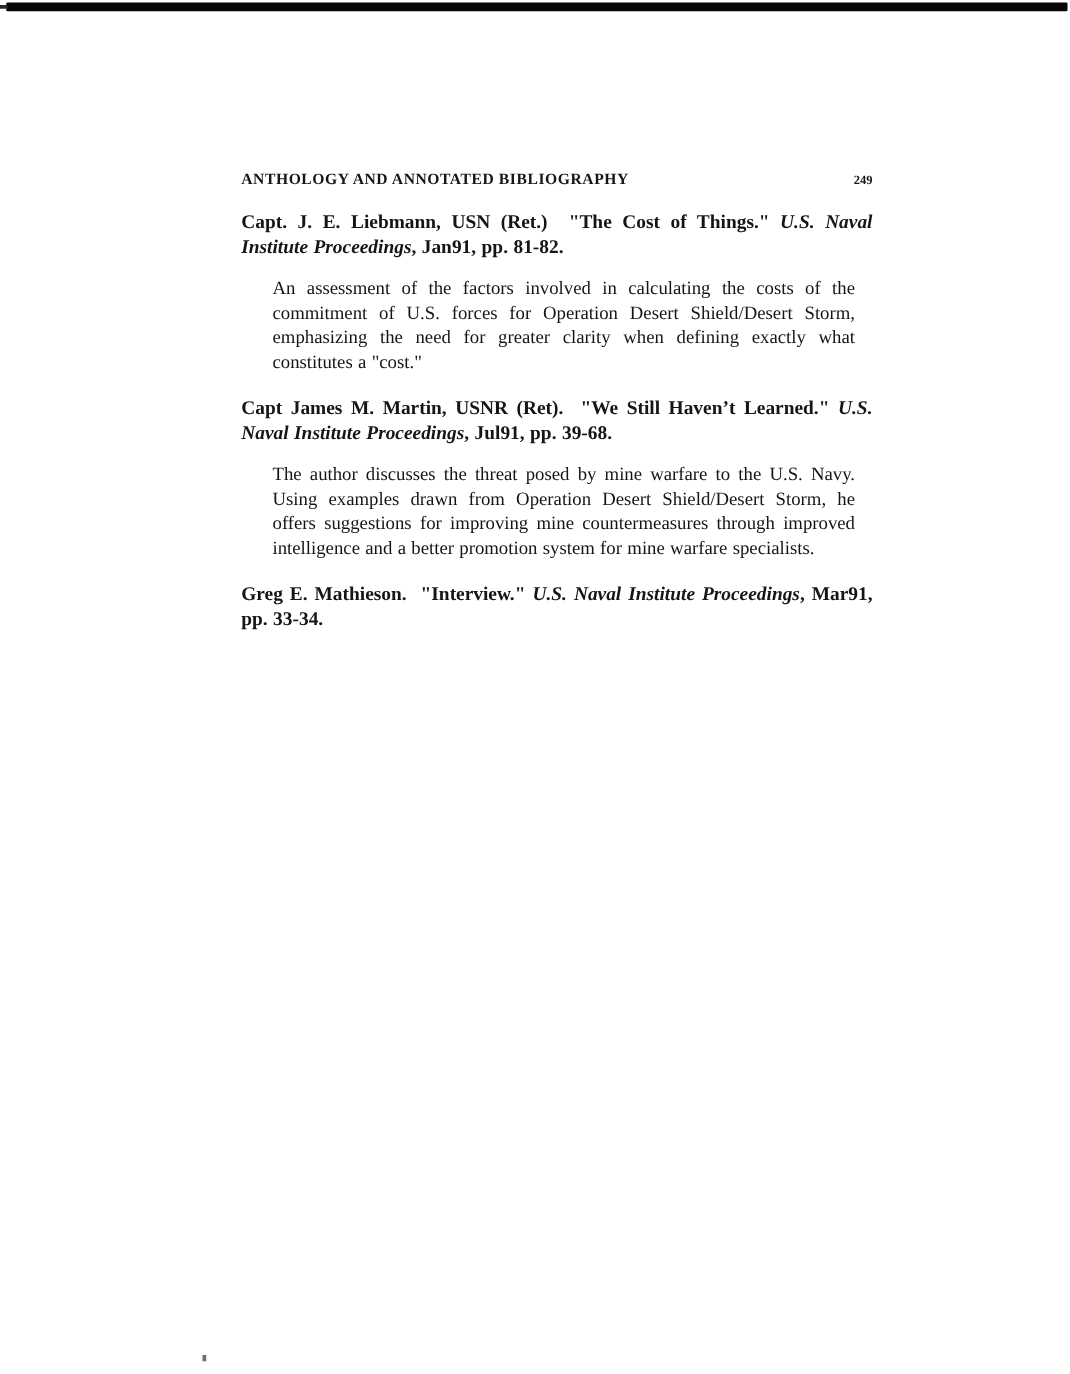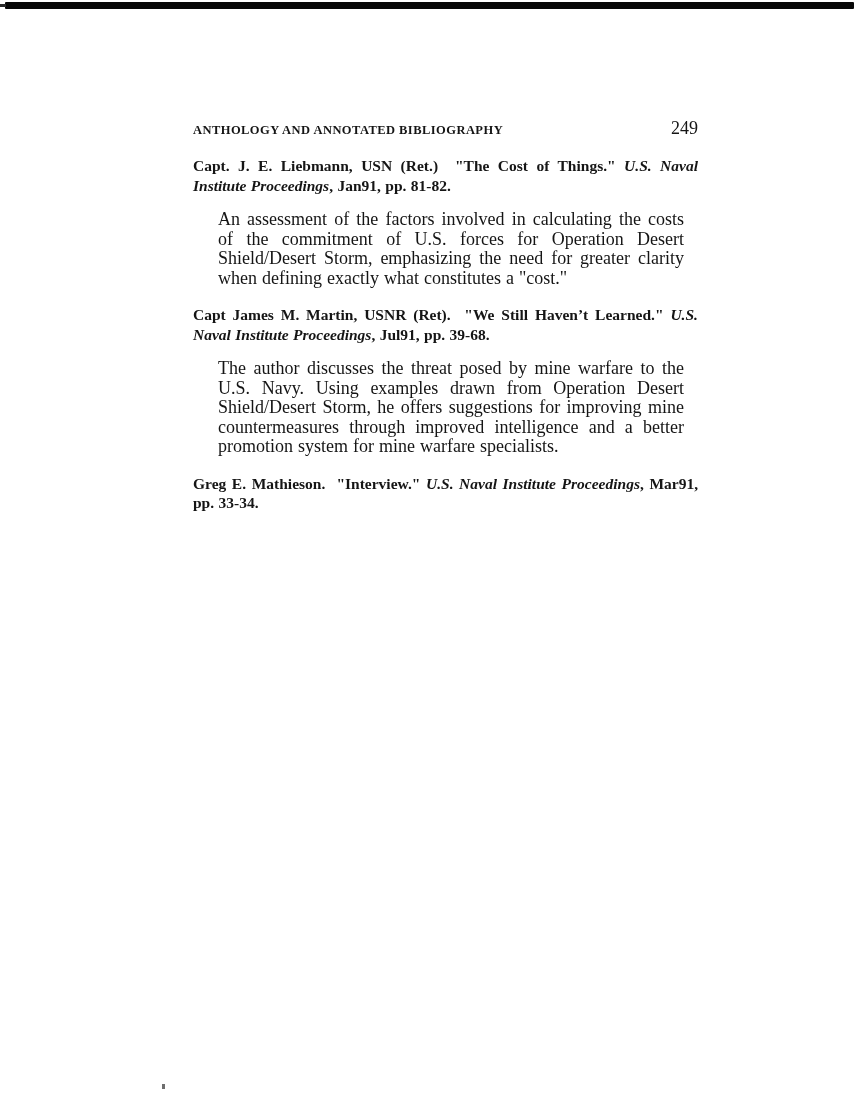--- a/index.html
+++ b/index.html
@@ -37,49 +37,49 @@
     position: absolute;
     left: 162px;
     top: 1084px;
     width: 3px;
     height: 5px;
     background: #6e6e6e;
   }
   .content {
     position: absolute;
     left: 193px;
-    top: 118px;
+    top: 136px;
     width: 505px;
   }
   .header-row {
     display: flex;
     justify-content: space-between;
     align-items: baseline;
     margin-bottom: 17px;
   }
   .header-title {
     font-size: 12.5px;
     font-weight: 700;
     letter-spacing: 0.45px;
     white-space: nowrap;
   }
   .page-number {
-    font-size: 18px;
-    font-weight: 400;
+    font-size: 10px;
+    font-weight: 700;
   }
   .citation {
     font-size: 15.5px;
     line-height: 19.5px;
     text-align: justify;
     margin: 0 0 15px 0;
     word-spacing: 0.5px;
     font-weight: bold;
   }
   .annotation {
-    font-size: 18px;
+    font-size: 15px;
     line-height: 19.5px;
     text-align: justify;
     margin: 0 14px 17px 25px;
     word-spacing: 0.5px;
   }
   .italic {
     font-style: italic;
   }
 </style>
 </head>

